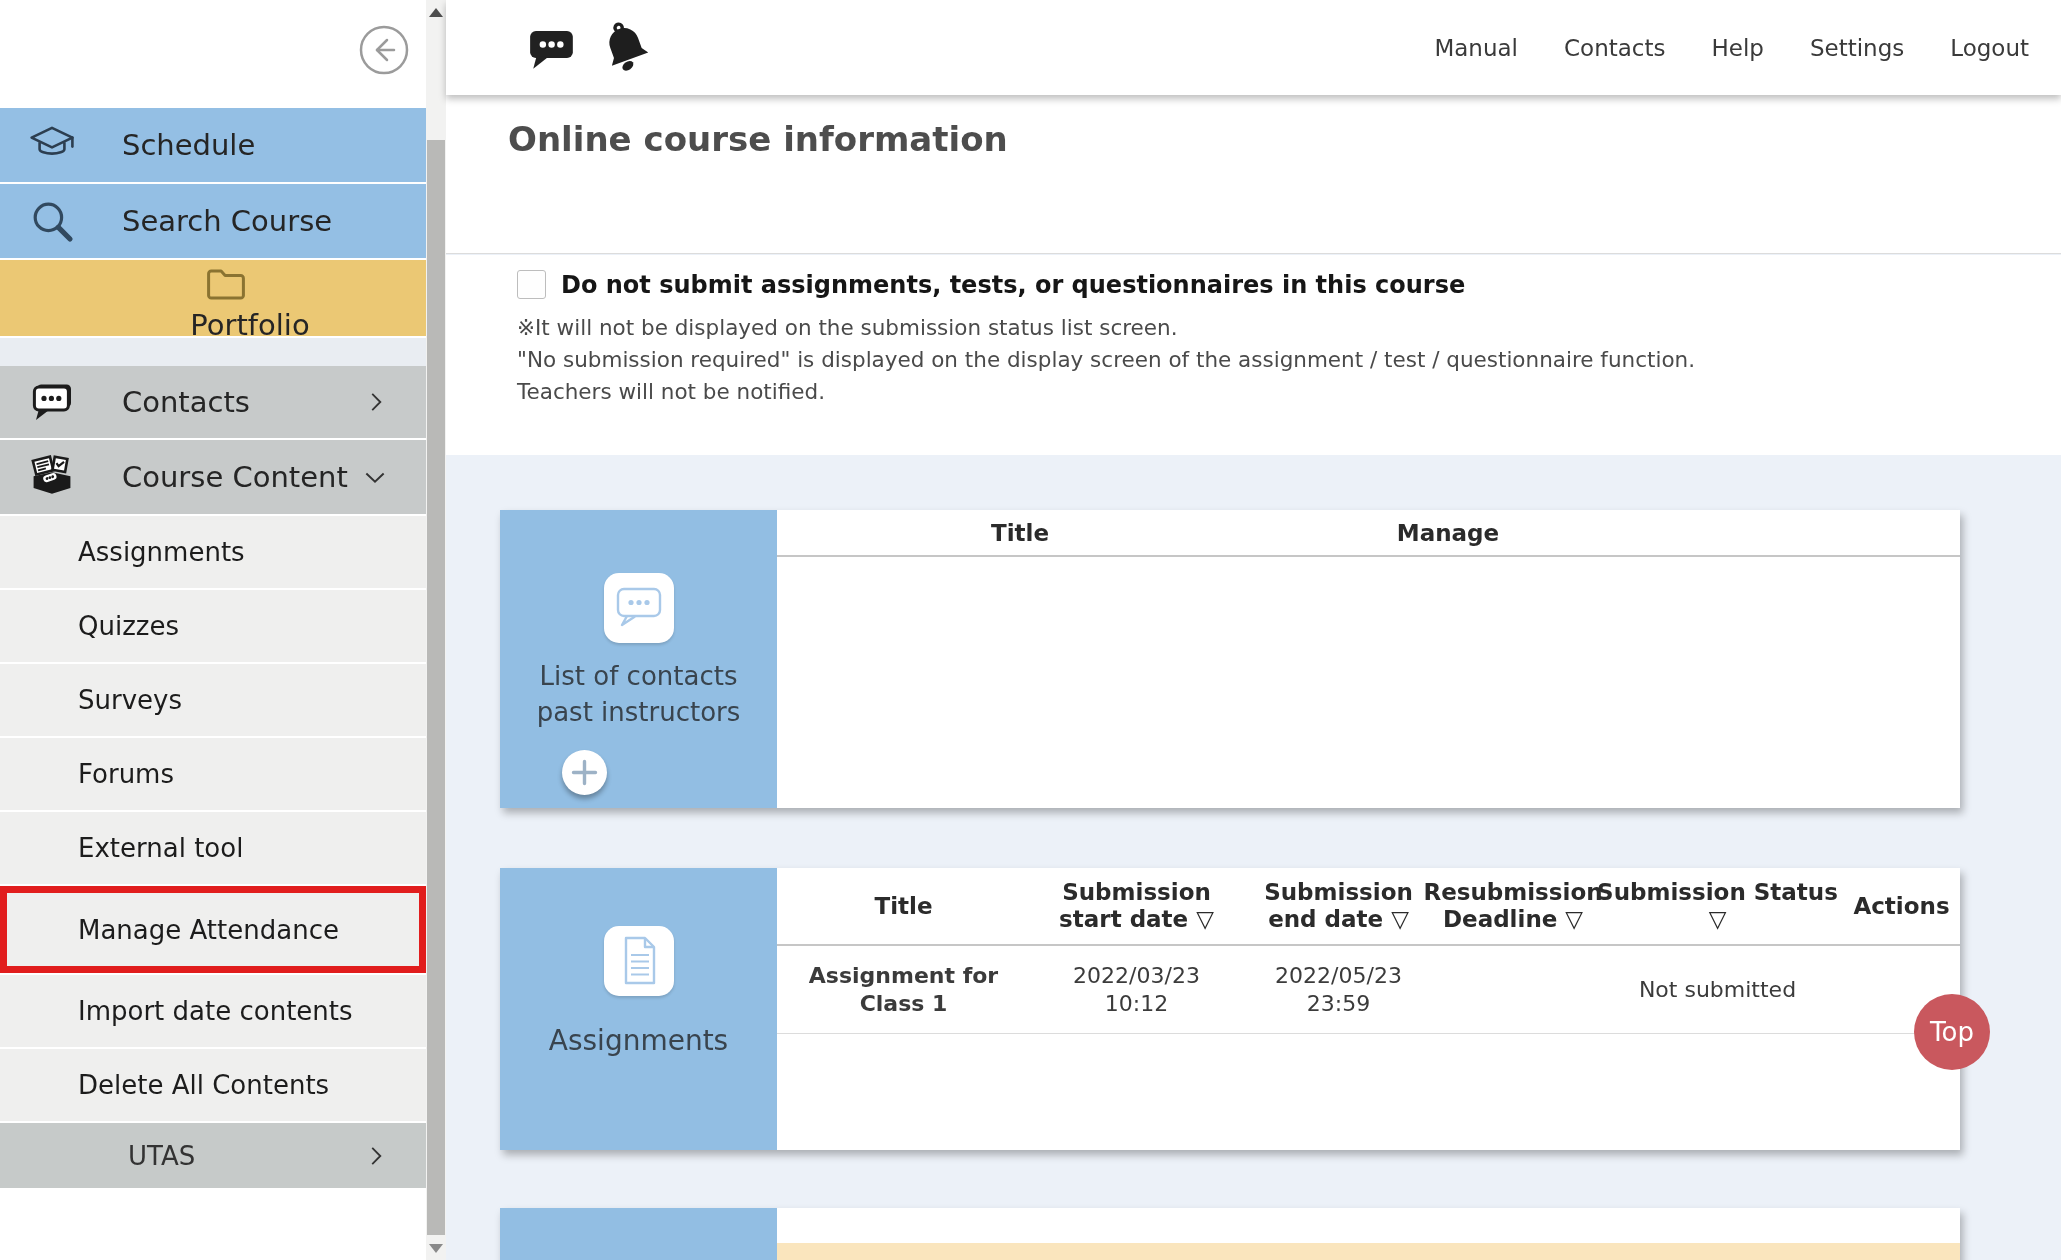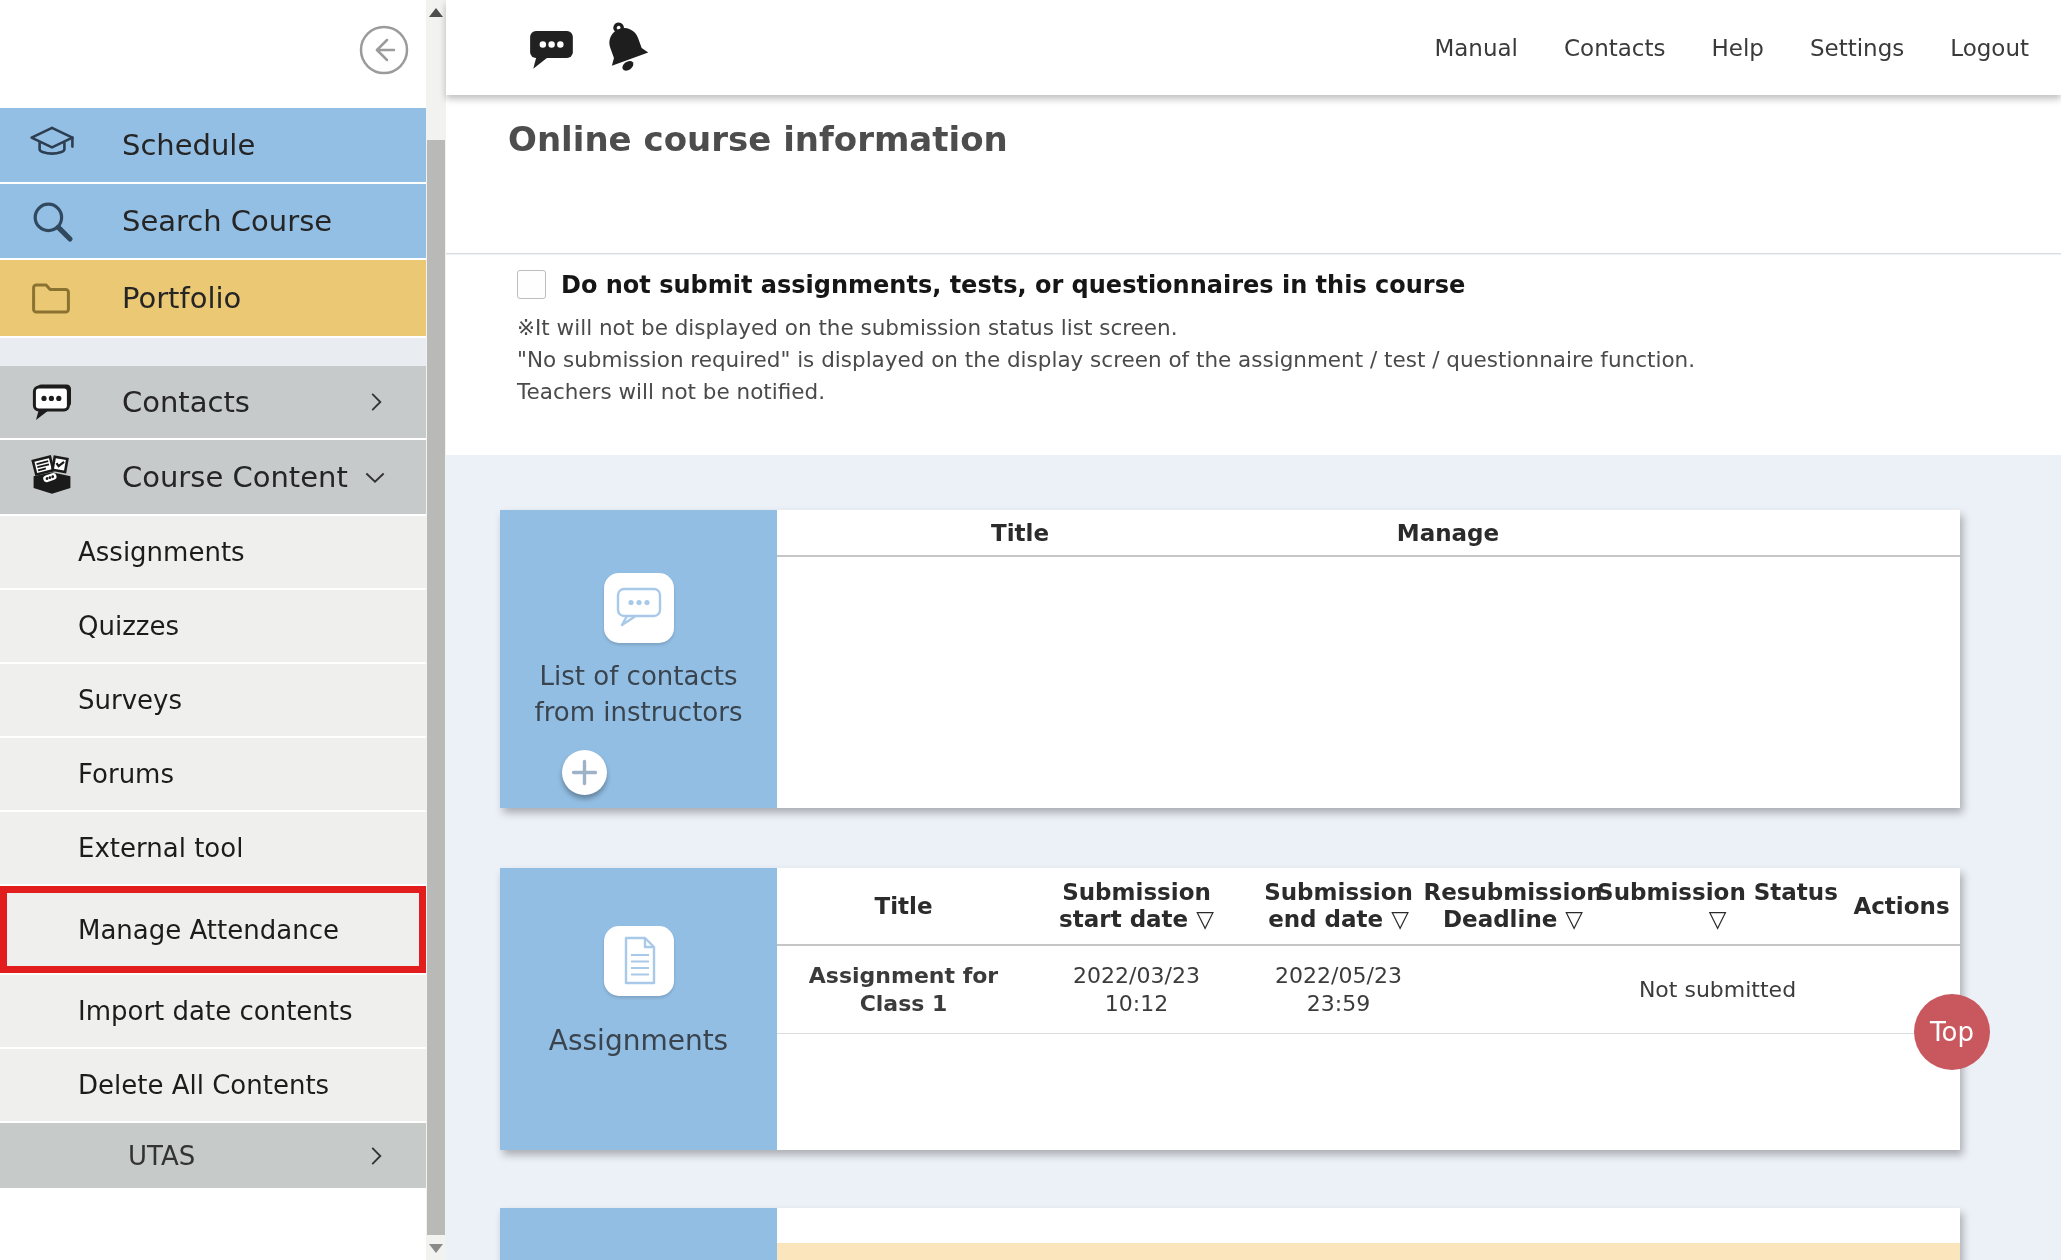--- a/index.html
+++ b/index.html
@@ -12,21 +12,21 @@
   
   #sidebar { position:absolute; left:0; top:0; width:446px; height:1260px; background:#fff; }
   .sb-content { position:absolute; left:0; top:0; width:426px; }
   .sb-header { height:108px; background:#fff; position:relative; }
   .collapse-btn { position:absolute; right:16px; top:24px; width:52px; height:52px; background:none; border:none; cursor:pointer; }
   .sb-item { display:flex; align-items:center; padding-left:28px; margin-bottom:2px; position:relative; }
   .sb-item .sb-icon { width:48px; height:48px; flex:0 0 48px; display:flex; align-items:center; justify-content:center; }
   .sb-item .sb-label { margin-left:46px; font-size:29px; color:#252525; }
   .row-blue { background:#94BFE4; height:74px; }
   .row-blue.first { height:74px; }
-  .row-yellow { background:#EBC874; height:76px; }
+  .row-yellow { background:#EBC874; height:76px;flex-direction:column; }
   .sb-gap { height:28px; background:#E9EDF2; margin-bottom:0; }
   .row-gray { background:#C7CACA; height:72px; }
   .row-gray.tall { height:74px; }
   .sb-chevron { position:absolute; right:36px; top:50%; transform:translateY(-50%); }
   .sb-sub { background:#EFEFEE; height:72px; display:flex; align-items:center; padding-left:78px; margin-bottom:2px; }
   .sb-sub span { font-size:26px; color:#1C1C1C; }
   .sb-sub.highlighted { height:87px; border:7px solid #E11D1D; padding-left:71px; }
   .row-utas { background:#C6CAC9; height:65px; display:flex; align-items:center; padding-left:120px; position:relative; }
   .row-utas .sb-label { margin-left:8px; font-size:26px; color:#333; }
 
@@ -297,21 +297,21 @@
         <div class="panel-card">
           <div class="card-iconsq">
             <svg width="70" height="70" viewBox="0 0 70 70">
               <rect x="14" y="16" width="42" height="27" rx="6" fill="none" stroke="#A9C9E9" stroke-width="2.4"></rect>
               <circle cx="27" cy="29.5" r="2.6" fill="#A9C9E9"></circle>
               <circle cx="35" cy="29.5" r="2.6" fill="#A9C9E9"></circle>
               <circle cx="43" cy="29.5" r="2.6" fill="#A9C9E9"></circle>
               <path d="M23 43 L18 52 L31 43.5" fill="none" stroke="#A9C9E9" stroke-width="2.4" stroke-linejoin="round"></path>
             </svg>
           </div>
-          <div class="card-label">List of contacts from instructors</div>
+          <div class="card-label">List of contacts past instructors</div>
           <button class="add-btn">
             <span>
               <svg width="45" height="45" viewBox="0 0 45 45">
                 <path d="M22.5 11.5 V33.5 M11.5 22.5 H33.5" stroke="#9DB2C6" stroke-width="3.4" stroke-linecap="round"></path>
               </svg>
             </span>
           </button>
         </div>
         <div class="panel-body">
           <div class="thead">

